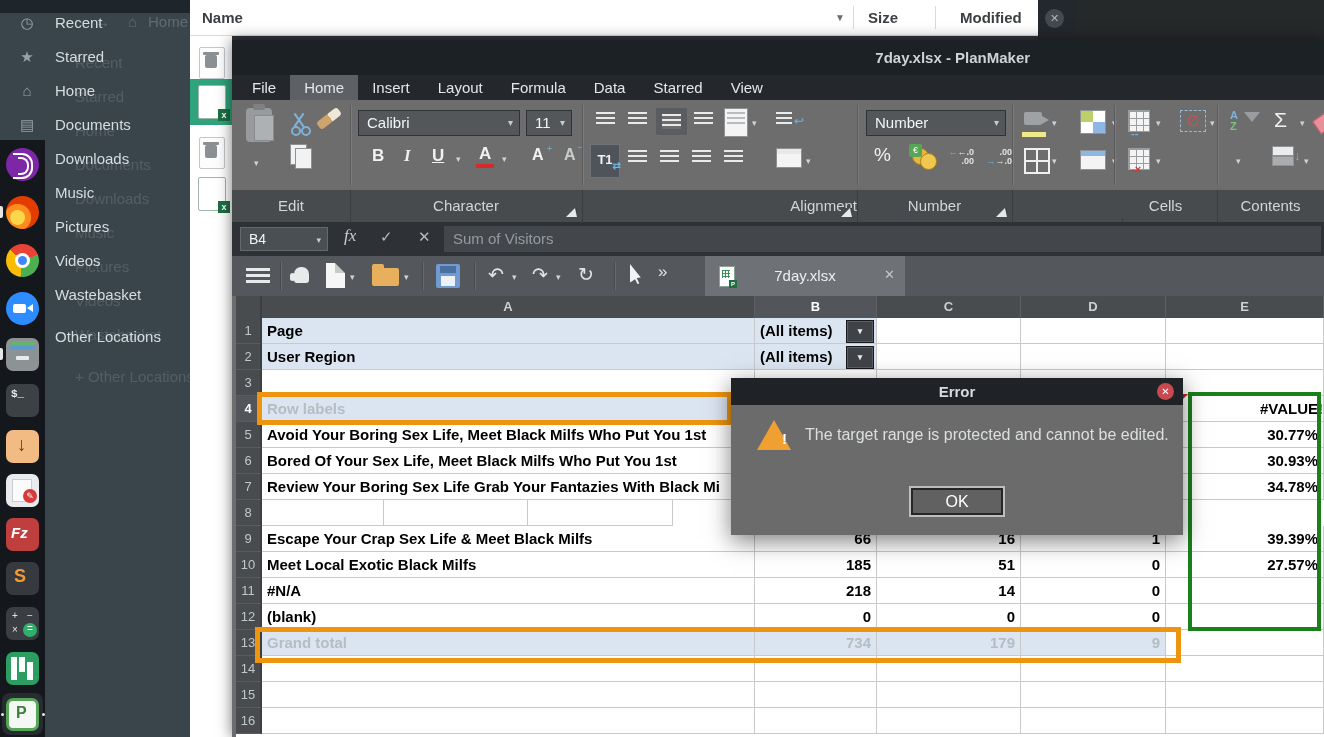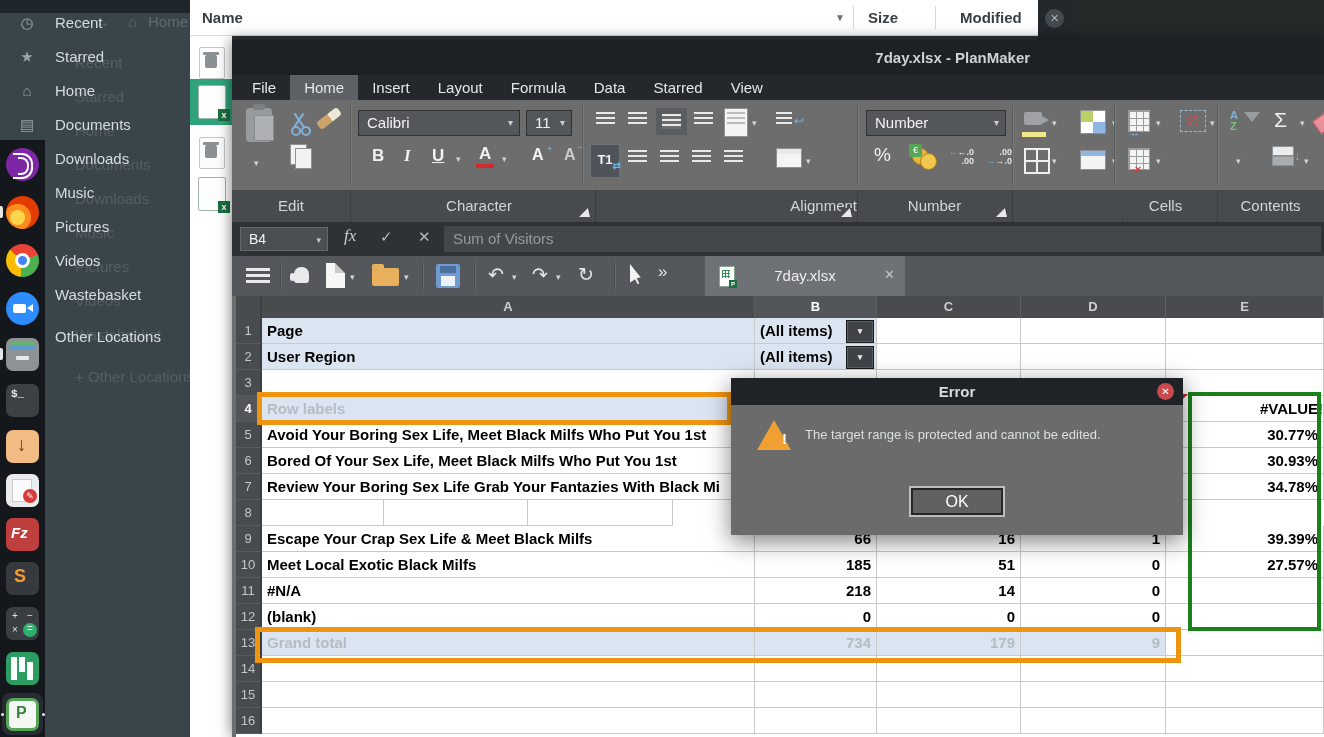--- a/index.html
+++ b/index.html
@@ -216,21 +216,21 @@
   
   .dialog{left:731px;top:378px;width:452px;height:157px;background:#6b6b6b;z-index:50;box-shadow:0 6px 22px rgba(0,0,0,.5);}
   .dlg-title{position:absolute;left:0;top:0;width:452px;height:27px;background:#1f2327;}
   .dlg-title .tx{position:absolute;left:0;width:452px;text-align:center;height:27px;line-height:27px;
     color:#d8dbdd;font-size:15px;font-weight:bold;}
   .dlg-close{position:absolute;right:9px;top:5px;width:17px;height:17px;border-radius:50%;background:#c9494f;
     color:#fff;font-size:10px;line-height:17px;text-align:center;}
   .warn-tri{position:absolute;left:26px;top:42px;width:0;height:0;
     border-left:17px solid transparent;border-right:17px solid transparent;border-bottom:30px solid #f0a033;}
   .warn-ex{position:absolute;left:51px;top:52px;color:#fff;font-weight:bold;font-size:15px;}
-  .dlg-msg{position:absolute;left:74px;top:47px;width:370px;color:#dcdfe0;font-size:13px;line-height:20px;}
+  .dlg-msg{position:absolute;left:74px;top:47px;width:370px;color:#dcdfe0;font-size:16px;line-height:20px;}
   .dlg-ok{position:absolute;left:50%;top:108px;transform:translateX(-50%);width:96px;height:31px;background:#616161;
     border:2px solid #bdbdbd;box-shadow:inset 0 0 0 2px #262626;color:#fff;font-size:16px;
     text-align:center;line-height:27px;box-sizing:border-box;}
 </style>
 </head>
 <body>
 
 <div class="stage">
 
   <div class="abs wallpaper"></div>
@@ -527,21 +527,21 @@
       <div class="ric filldn" style="left:1040px;top:46px;">
         <div class="r1"></div>
           <div class="r2"></div>
           <span class="ar">↓</span>
       </div>
       <span class="ddm" style="left:1072px;top:56px;">▾</span>
     </div>
 
     <div class="abs glabels">
       <div class="gl" style="left:0;width:118px;">Edit</div>
-      <div class="gl" style="left:118px;width:232px;margin-left:13px;"><span>Character</span><span class="corner"></span></div>
+      <div class="gl" style="left:118px;width:232px;"><span>Character</span><span class="corner"></span></div>
       <div class="gl" style="left:350px;width:275px;text-align:right;"><span>Alignment</span><span class="corner"></span></div>
       <div class="gl" style="left:625px;width:155px;"><span>Number</span><span class="corner"></span></div>
       <div class="gl" style="left:788px;width:102px;margin-top:28px;">Format</div>
       <div class="gl" style="left:882px;width:103px;">Cells</div>
       <div class="gl" style="left:985px;width:107px;border-right:none;">Contents</div>
     </div>
 
     <div class="abs pm-formula">
       <div class="namebox">B4</div>
       <span class="fx">fx</span>

